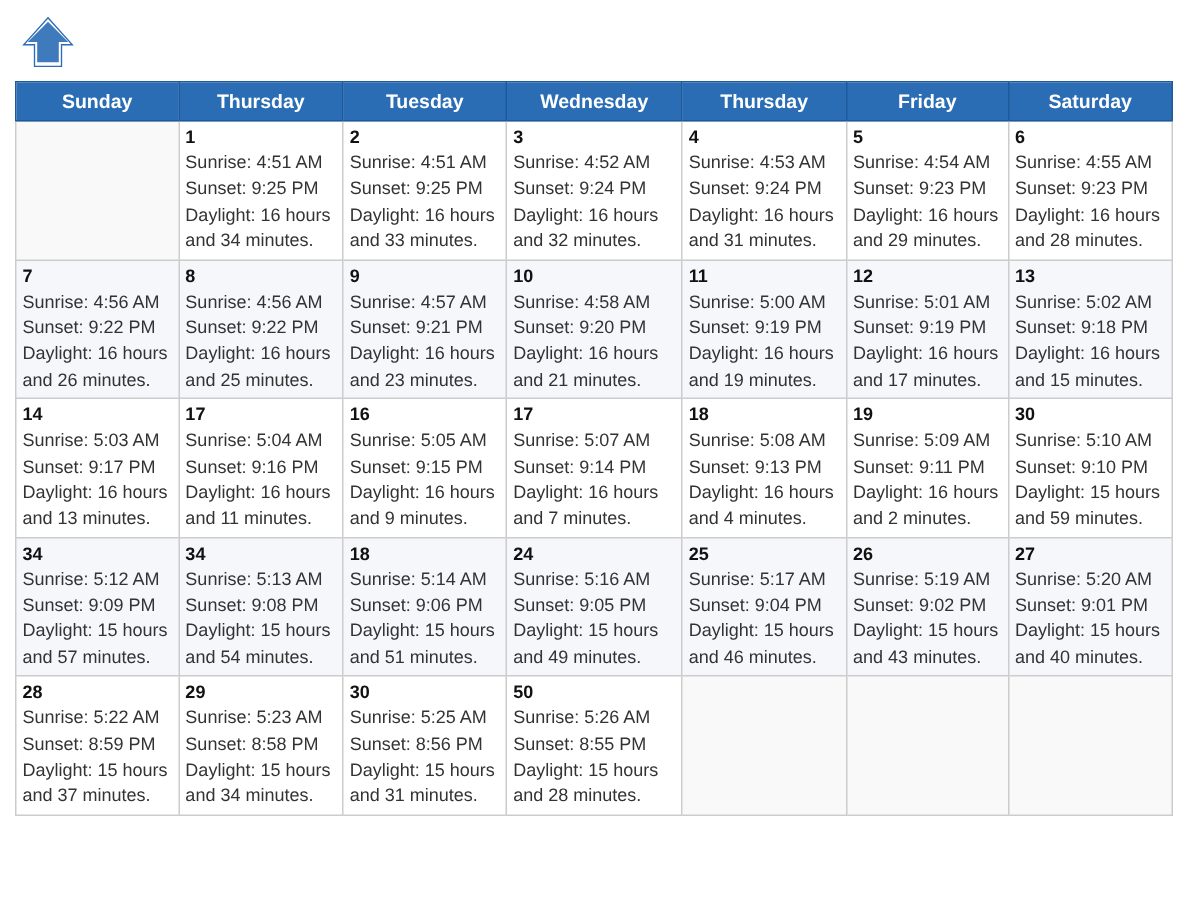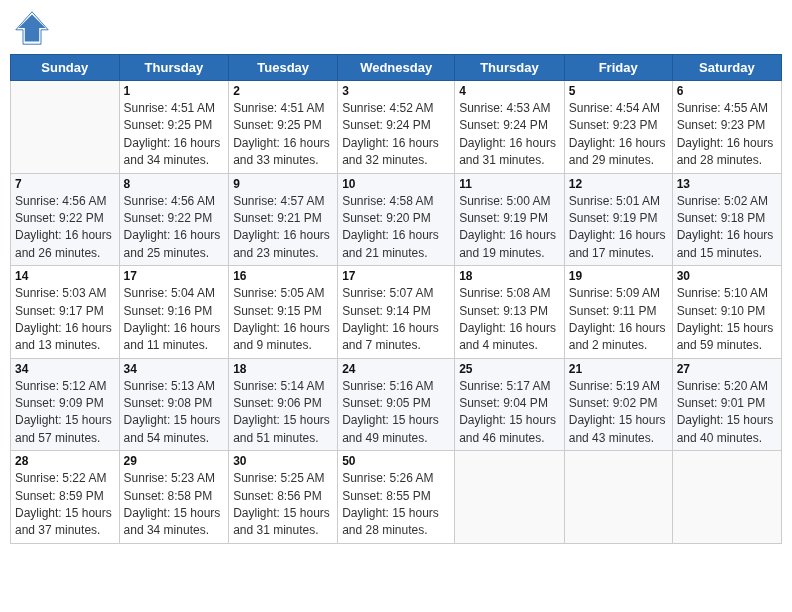--- a/index.html
+++ b/index.html
@@ -237,21 +237,21 @@
         </td>
         <td>
           <span class="day-number">24</span>
           <div class="day-info">Sunrise: 5:16 AM<br>Sunset: 9:05 PM<br>Daylight: 15 hours<br>and 49 minutes.</div>
         </td>
         <td>
           <span class="day-number">25</span>
           <div class="day-info">Sunrise: 5:17 AM<br>Sunset: 9:04 PM<br>Daylight: 15 hours<br>and 46 minutes.</div>
         </td>
         <td>
-          <span class="day-number">21</span>
+          <span class="day-number">26</span>
           <div class="day-info">Sunrise: 5:19 AM<br>Sunset: 9:02 PM<br>Daylight: 15 hours<br>and 43 minutes.</div>
         </td>
         <td>
           <span class="day-number">27</span>
           <div class="day-info">Sunrise: 5:20 AM<br>Sunset: 9:01 PM<br>Daylight: 15 hours<br>and 40 minutes.</div>
         </td>
       </tr>
       <tr class="last-row">
         <td>
           <span class="day-number">28</span>

